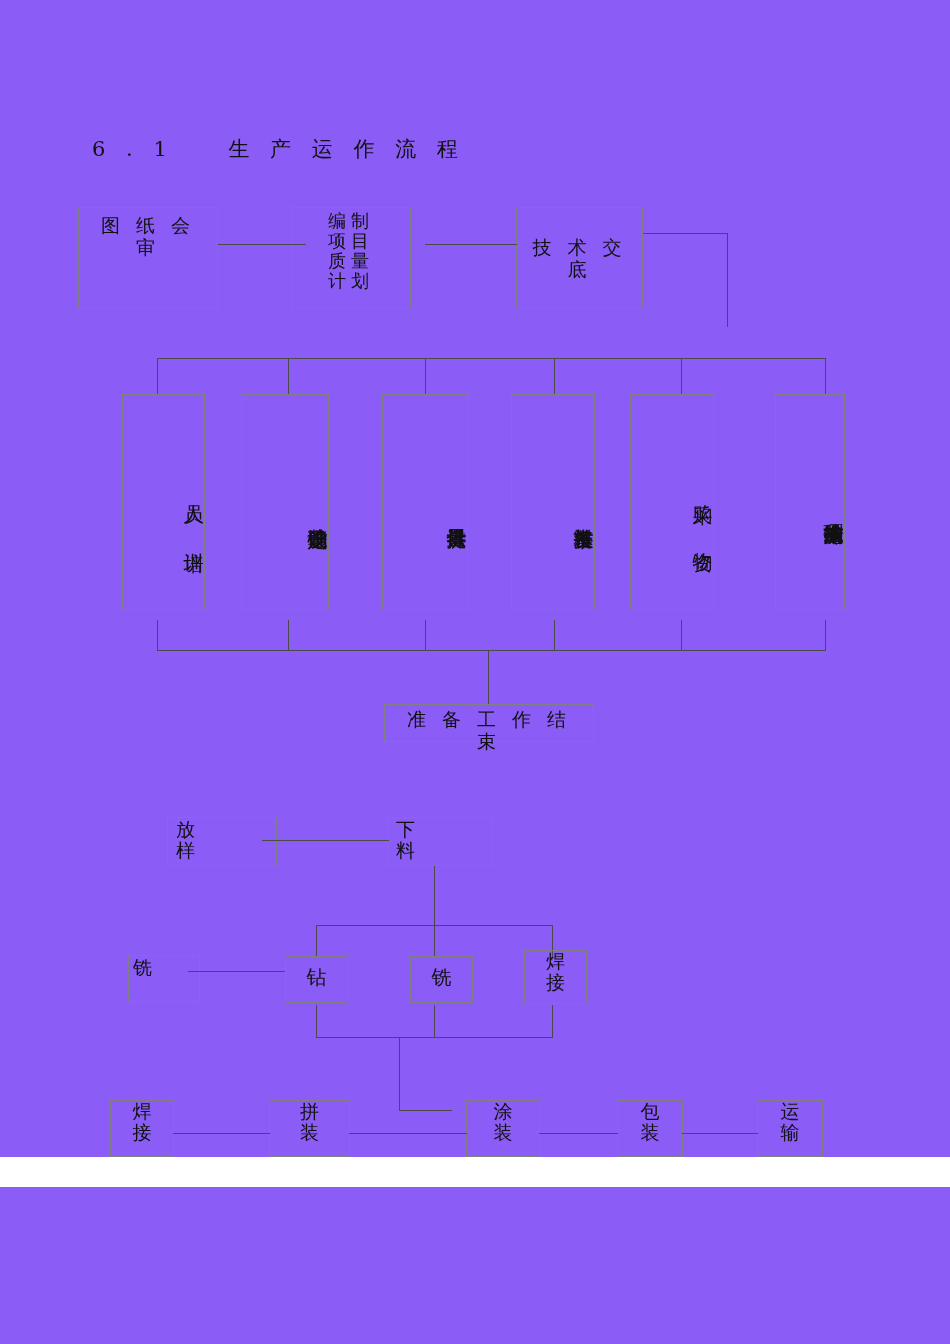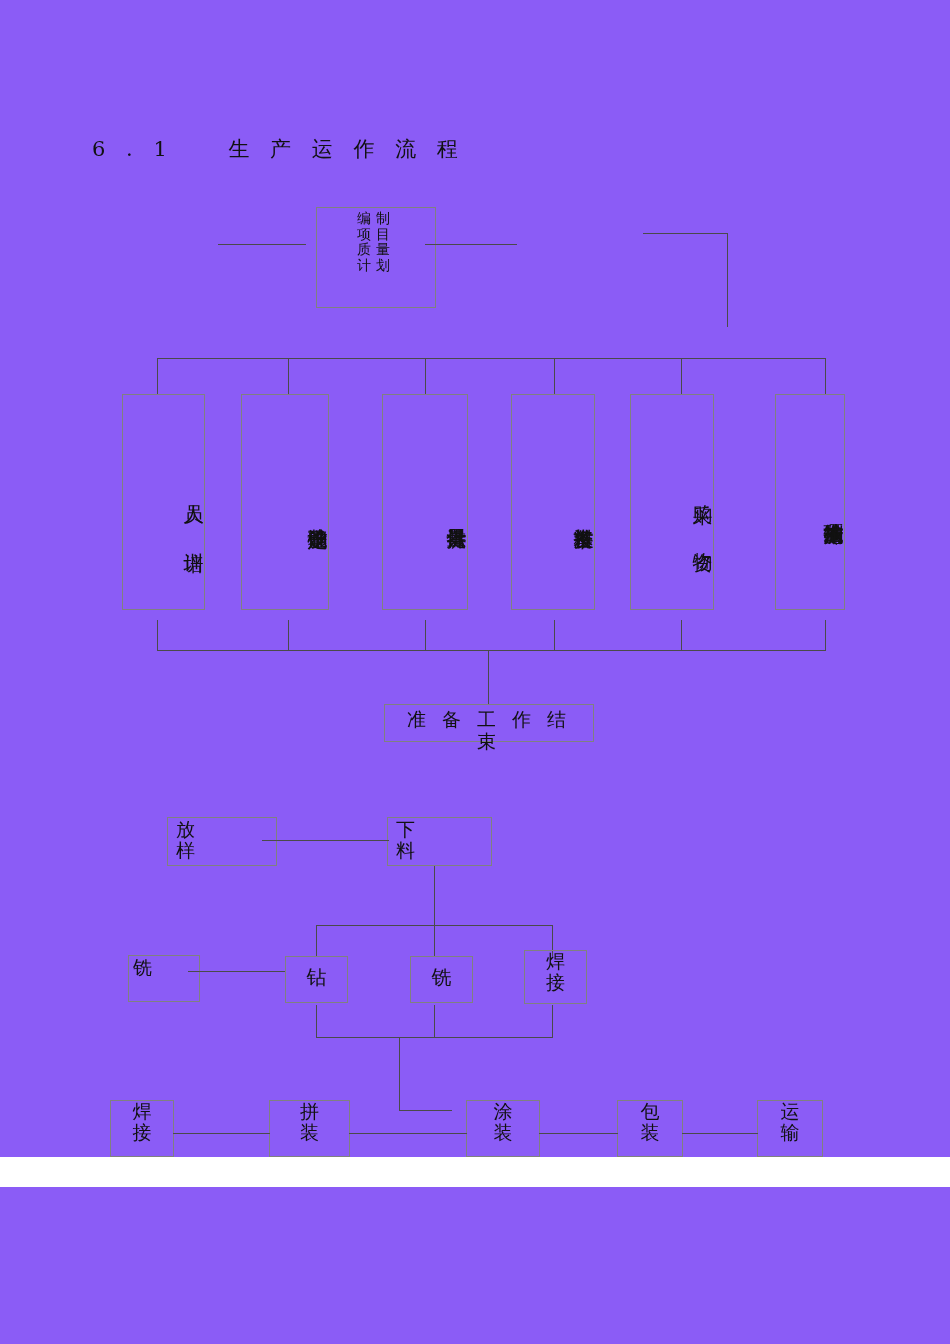--- a/index.html
+++ b/index.html
@@ -74,28 +74,34 @@
     border-left: 1px solid #4a4a4a;
   }
 </style>
 </head>
 <body>
 
 <div id="page">
 
   <div class="title">6 . 1    生 产 运 作 流 程</div>
 
-
-  <div class="box h-center" style="left:316px; top:207px; width:120px; height:101px; padding:3px 6px 0 6px; letter-spacing:5px; font-size:14px; line-height:1.12;">
+  <div class="box h-center" style="left:78px; top:207px; width:140px; height:101px; padding:6px 8px 0 8px; letter-spacing:5px;">
+    <span class="txt">图 纸 会 审</span>
+  </div>
+
+  <div class="box h-center" style="left:291px; top:207px; width:120px; height:101px; padding:3px 6px 0 6px; letter-spacing:5px; font-size:18px; line-height:1.12;">
     <span class="txt">编制
 项目
 质量
 计划</span>
   </div>
 
+  <div class="box h-center" style="left:516px; top:207px; width:127px; height:101px; padding:28px 8px 0 8px; letter-spacing:5px;">
+    <span class="txt">技 术 交 底</span>
+  </div>
 
   <div class="ln-h" style="left:218px; top:244px; width:88px;"></div>
   <div class="ln-h" style="left:425px; top:244px; width:92px;"></div>
 
   <div class="ln-h" style="left:643px; top:233px; width:85px;"></div>
   <div class="ln-v" style="left:727px; top:233px; height:94px;"></div>
 
   <div class="ln-h" style="left:157px; top:358px; width:669px;"></div>
   <div class="ln-v" style="left:157px; top:358px; height:36px;"></div>
   <div class="ln-v" style="left:288px; top:358px; height:36px;"></div>

